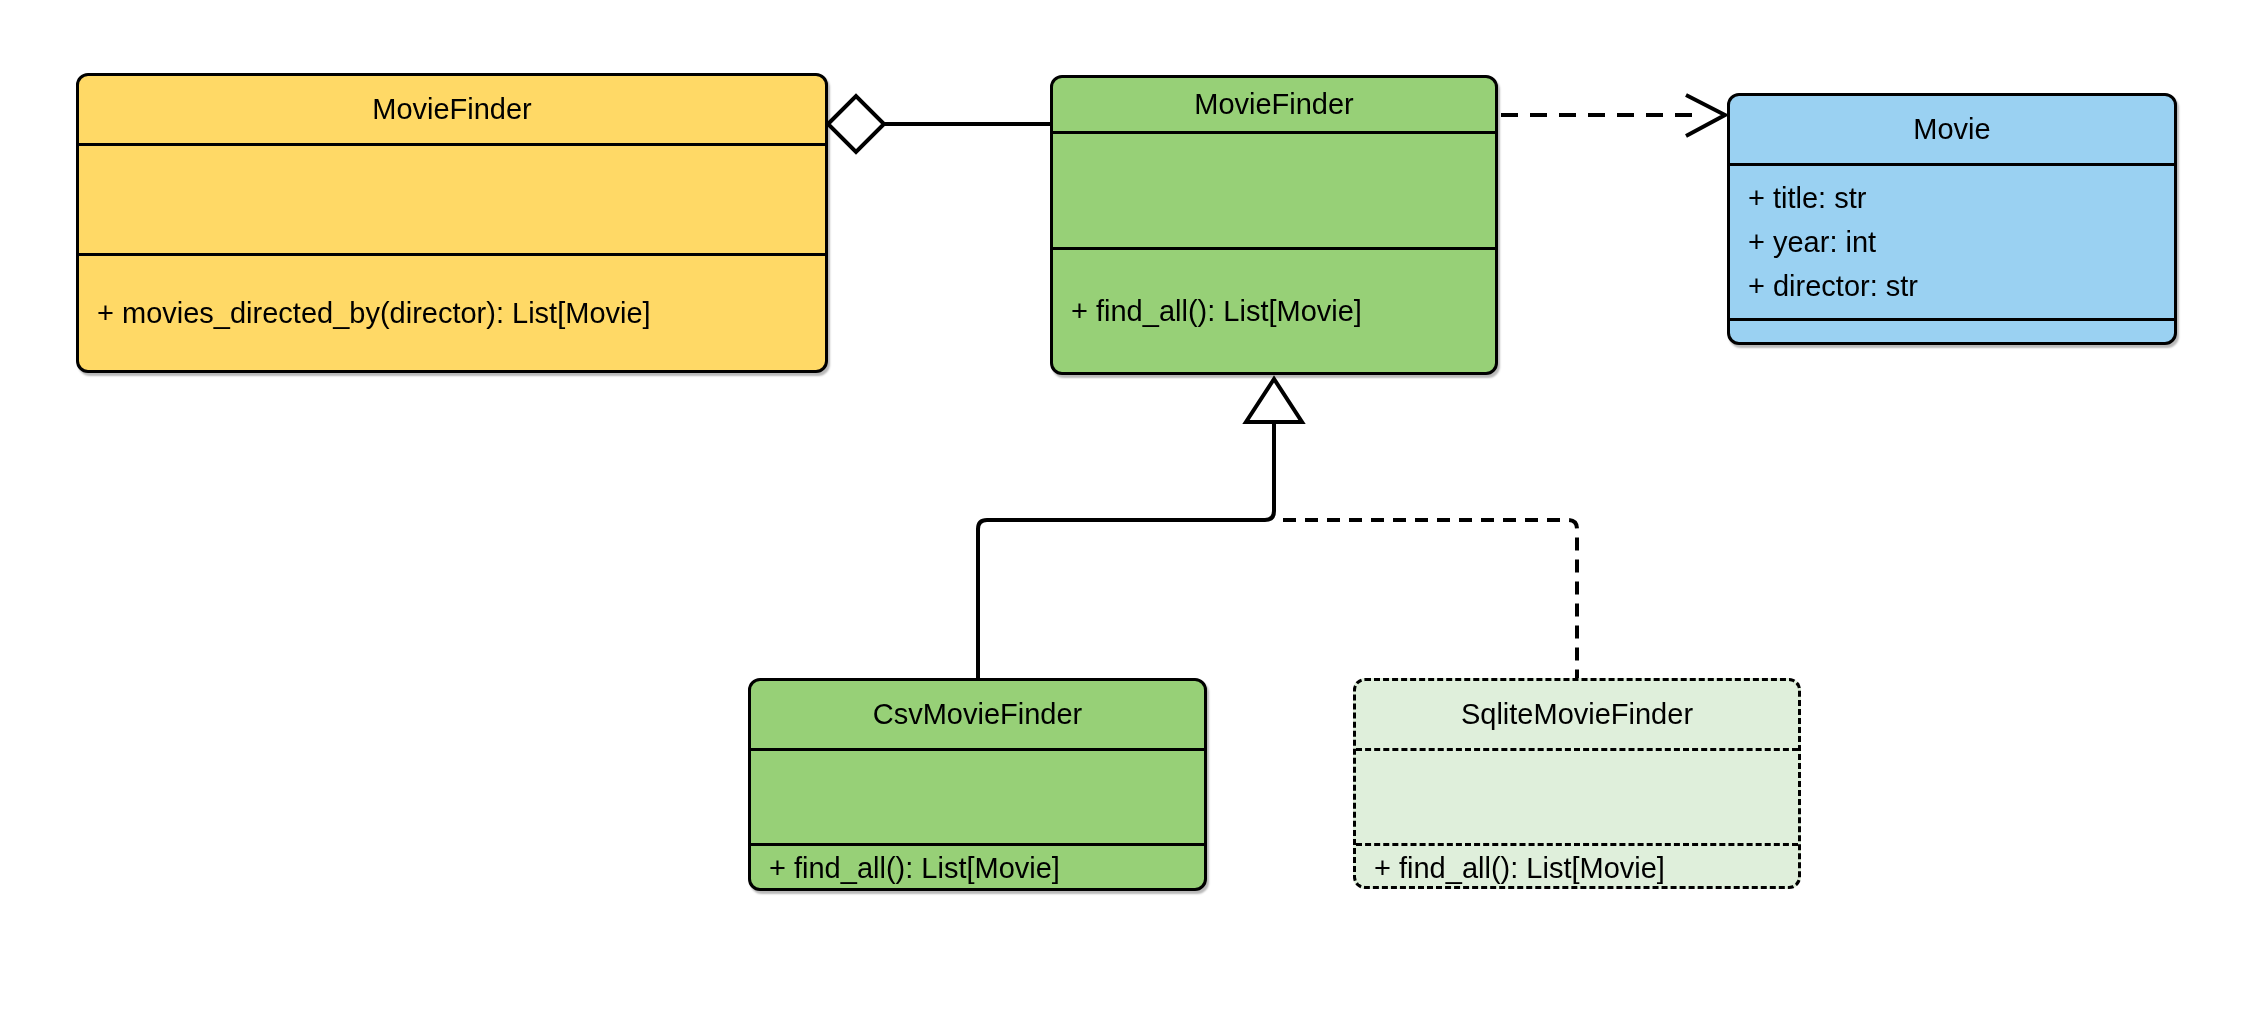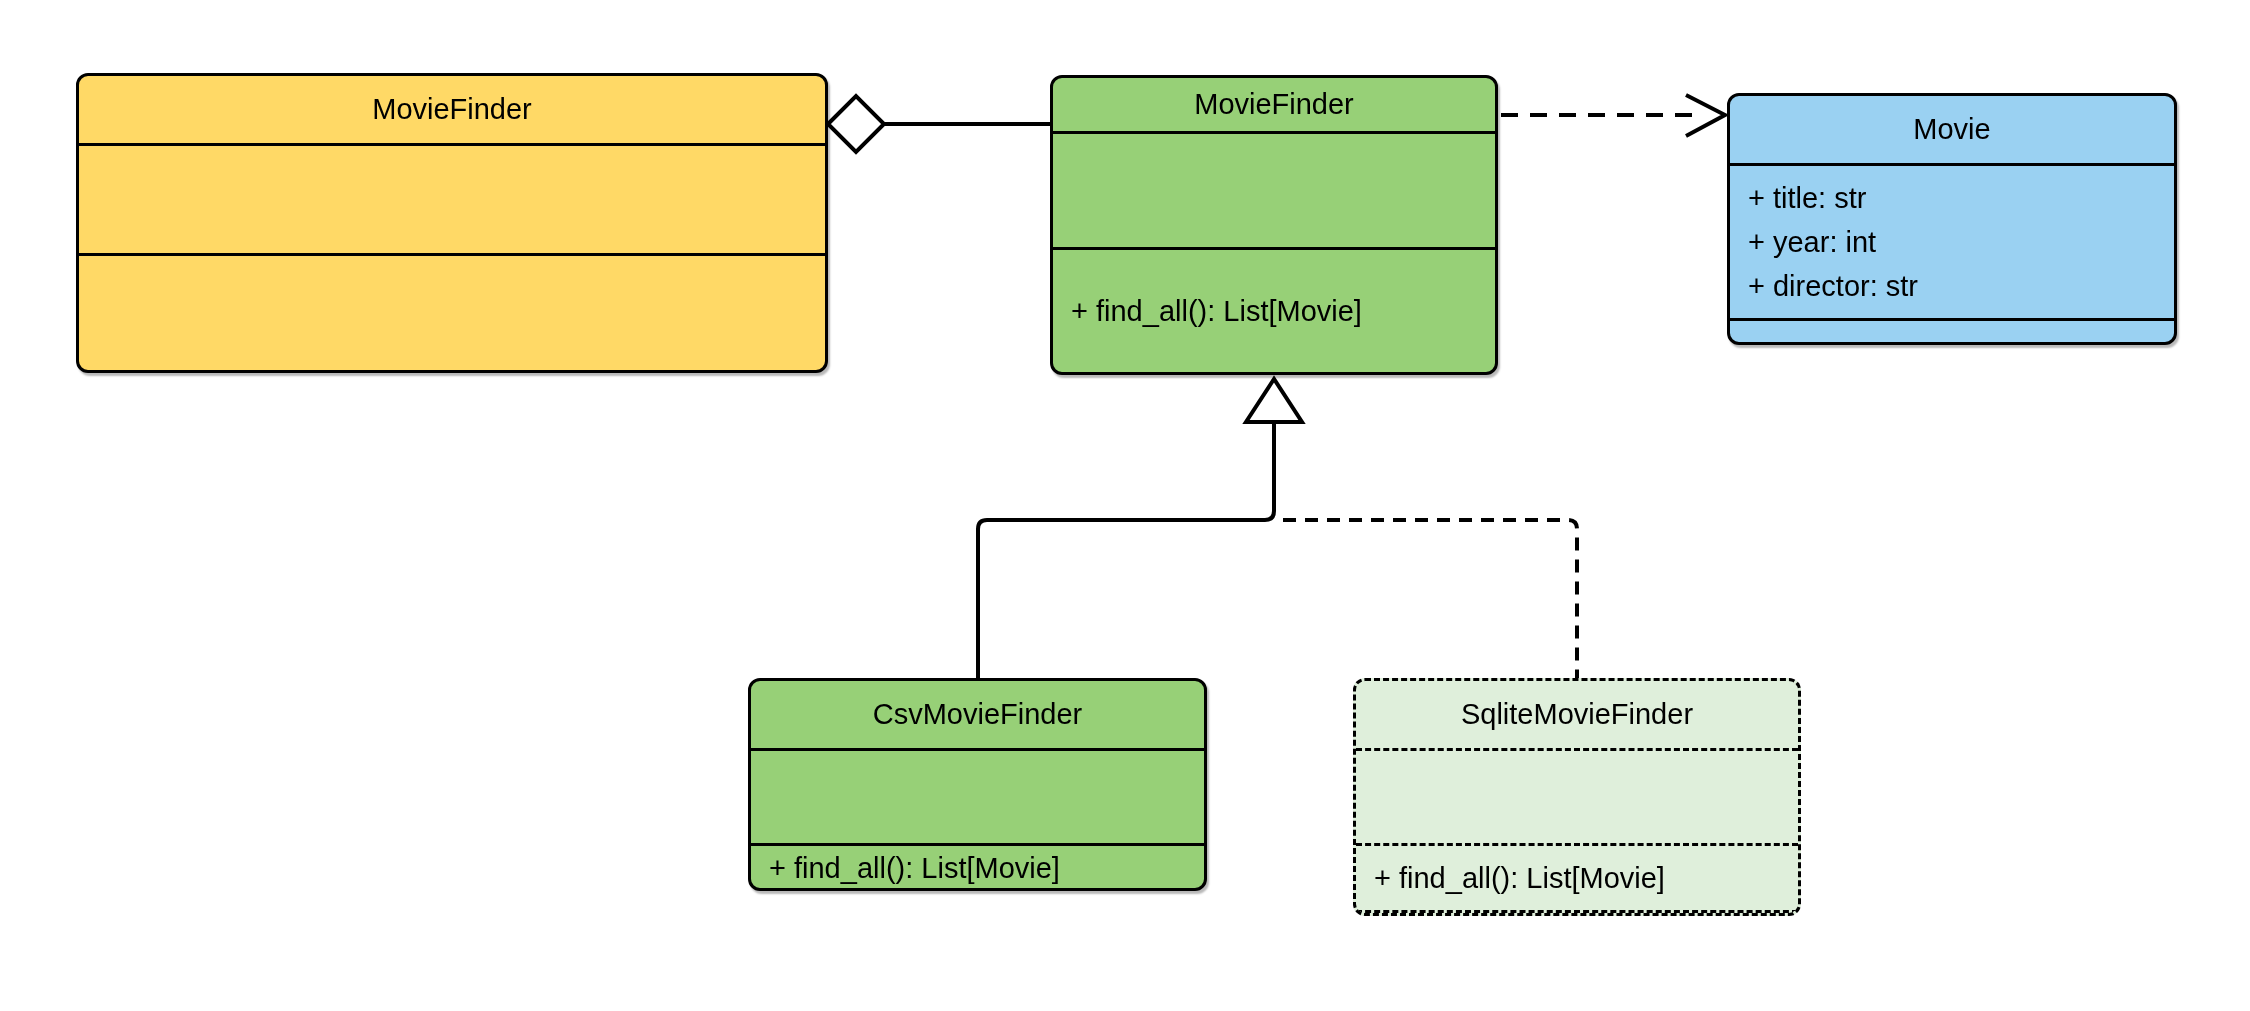--- a/index.html
+++ b/index.html
@@ -71,20 +71,21 @@
 
     <path d="M 1283 520 L 1568 520 Q 1577 520 1577 529 L 1577 679" fill="none" stroke="#000000" stroke-width="4" stroke-dasharray="13 9"></path>
   </svg>
 
   <div class="uml-class c-yellow shadowed" style="left:76px; top:73px; width:752px; height:300px;">
     <div class="sec title" style="height:70px;">
       <span>MovieFinder</span>
     </div>
     <div class="sec attrs" style="height:110px;"></div>
     <div class="sec methods">
+      <div class="member">+ movies_directed_by(director): List[Movie]</div>
     </div>
   </div>
 
   <div class="uml-class c-green shadowed" style="left:1050px; top:75px; width:448px; height:300px;">
     <div class="sec title" style="height:56px;">
       <span>MovieFinder</span>
     </div>
     <div class="sec attrs" style="height:116px;"></div>
     <div class="sec methods">
       <div class="member">+ find_all(): List[Movie]</div>
@@ -106,21 +107,21 @@
   <div class="uml-class c-green shadowed" style="left:748px; top:678px; width:459px; height:213px;">
     <div class="sec title" style="height:70px;">
       <span>CsvMovieFinder</span>
     </div>
     <div class="sec attrs" style="height:95px;"></div>
     <div class="sec methods">
       <div class="member">+ find_all(): List[Movie]</div>
     </div>
   </div>
 
-  <div class="uml-class c-lightgreen dashed" style="left:1353px; top:678px; width:448px; height:238px;">
+  <div class="uml-class c-lightgreen dashed" style="left:1353px; top:678px; width:448px; height:211px;">
     <div class="sec title" style="height:70px;">
       <span>SqliteMovieFinder</span>
     </div>
     <div class="sec attrs" style="height:95px;"></div>
     <div class="sec methods">
       <div class="member">+ find_all(): List[Movie]</div>
     </div>
   </div>
 
 </div>

